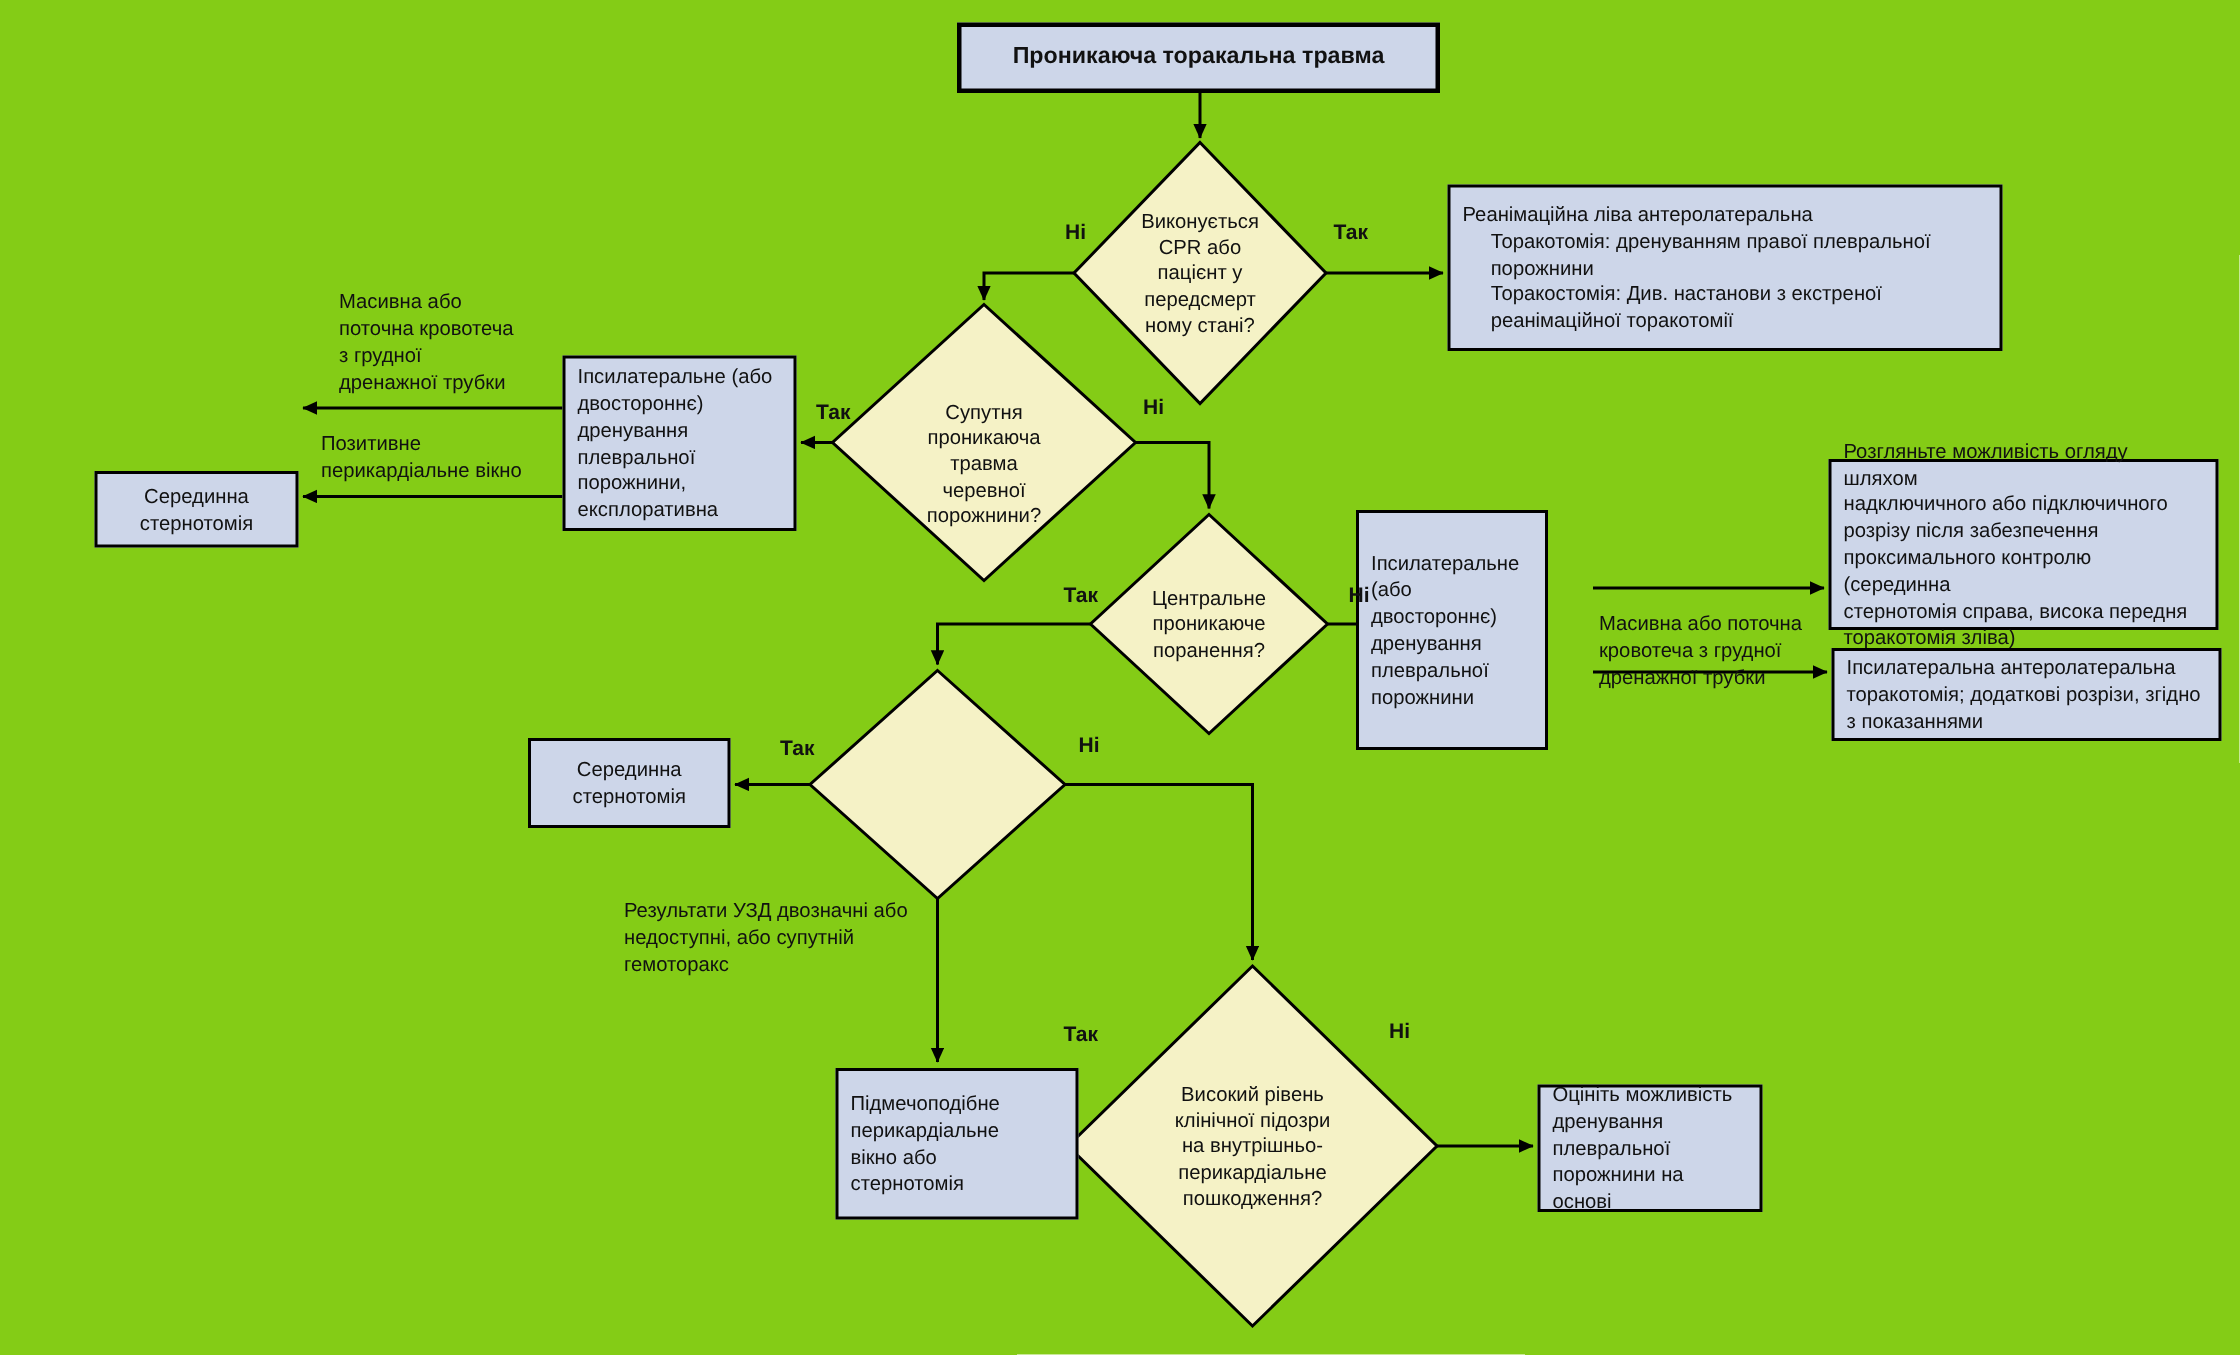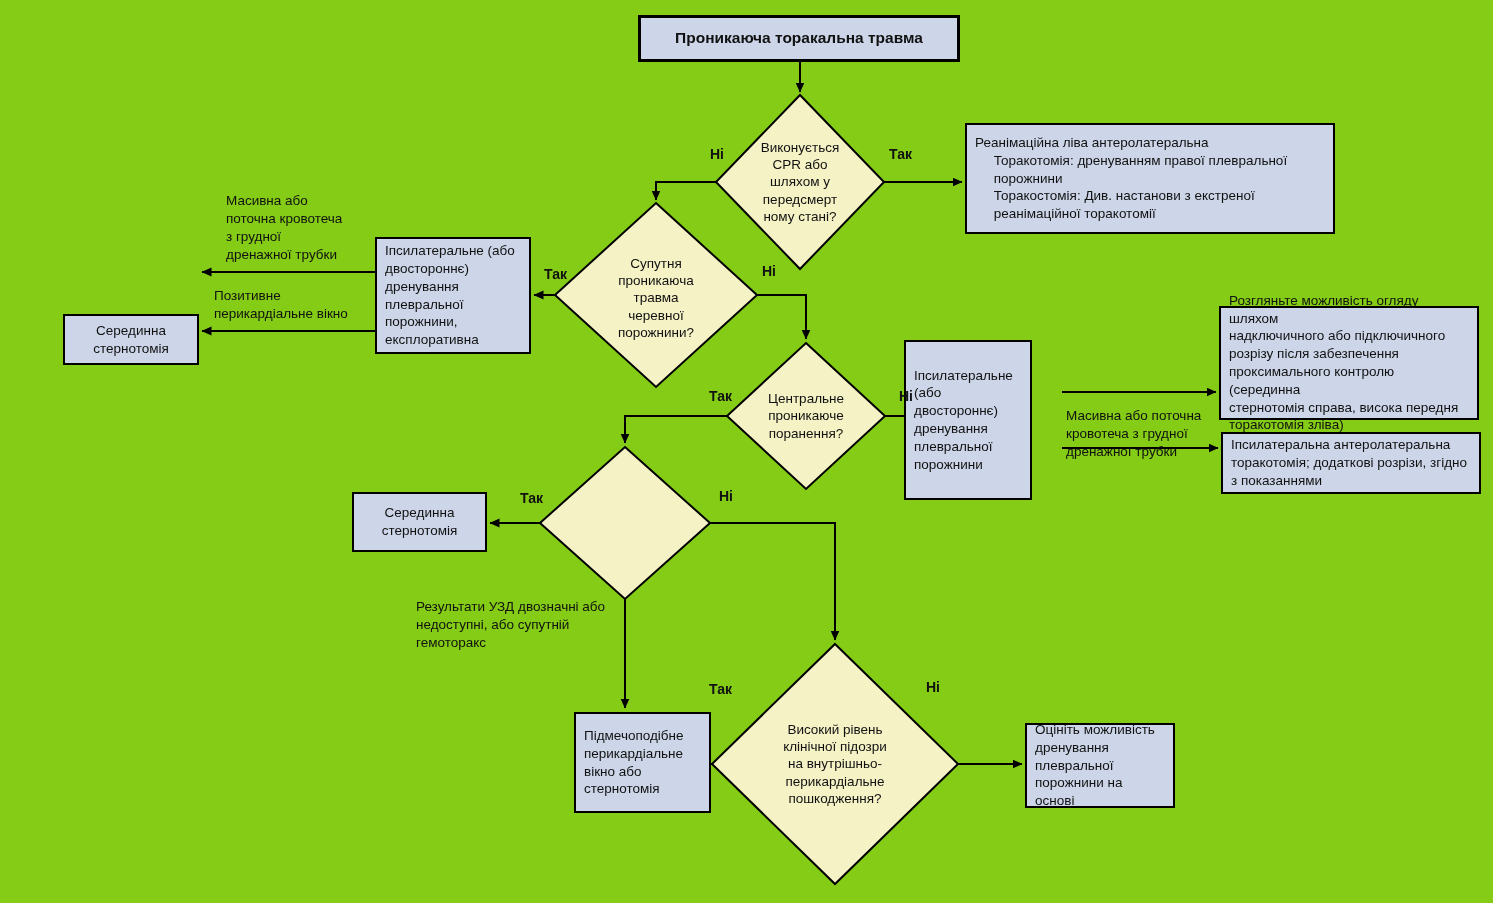--- a/index.html
+++ b/index.html
@@ -53,24 +53,24 @@
       <polygon class="diamond" points="806,343 885,416 806,489 727,416"></polygon>
       <polygon class="diamond" points="625,447 710,523 625,599 540,523"></polygon>
       <polygon class="diamond" points="835,644 958,764 835,884 712,764"></polygon>
     </g>
   </svg>
 
   <div class="box title-box" style="left:638px;top:15px;width:322px;height:47px;">Проникаюча торакальна травма</div>
 
   <div class="dtext" style="left:716px;top:130px;width:168px;height:104px;">Виконується
 CPR або
-шляхом у
+пацієнт у
 передсмерт
 ному стані?</div>
-  <div class="dtext" style="left:576px;top:243px;width:160px;height:110px;">Супутня
+  <div class="dtext" style="left:576px;top:254px;width:160px;height:110px;">Супутня
 проникаюча
 травма
 черевної
 порожнини?</div>
   <div class="dtext" style="left:731px;top:380px;width:150px;height:72px;">Центральне
 проникаюче
 поранення?</div>
   <div class="dtext" style="left:745px;top:714px;width:180px;height:100px;">Високий рівень
 клінічної підозри
 на внутрішньо-
@@ -100,21 +100,21 @@
 надключичного або підключичного
 розрізу після забезпечення
 проксимального контролю (серединна
 стернотомія справа, висока передня
 торакотомія зліва)</div>
   <div class="box" style="left:1221px;top:432px;width:260px;height:62px;">Іпсилатеральна антеролатеральна
 торакотомія; додаткові розрізи, згідно
 з показаннями</div>
   <div class="box center" style="left:352px;top:492px;width:135px;height:60px;">Серединна
 стернотомія</div>
-  <div class="box" style="left:557px;top:712px;width:137px;height:101px;margin-left:17px;">Підмечоподібне
+  <div class="box" style="left:557px;top:712px;width:162px;height:101px;">Підмечоподібне
 перикардіальне
 вікно або
 стернотомія</div>
   <div class="box" style="left:1025px;top:723px;width:150px;height:85px;">Оцініть можливість
 дренування
 плевральної
 порожнини на основі</div>
 
   <div class="edge-label" style="left:226px;top:192px;width:145px;">Масивна або
 поточна кровотеча

